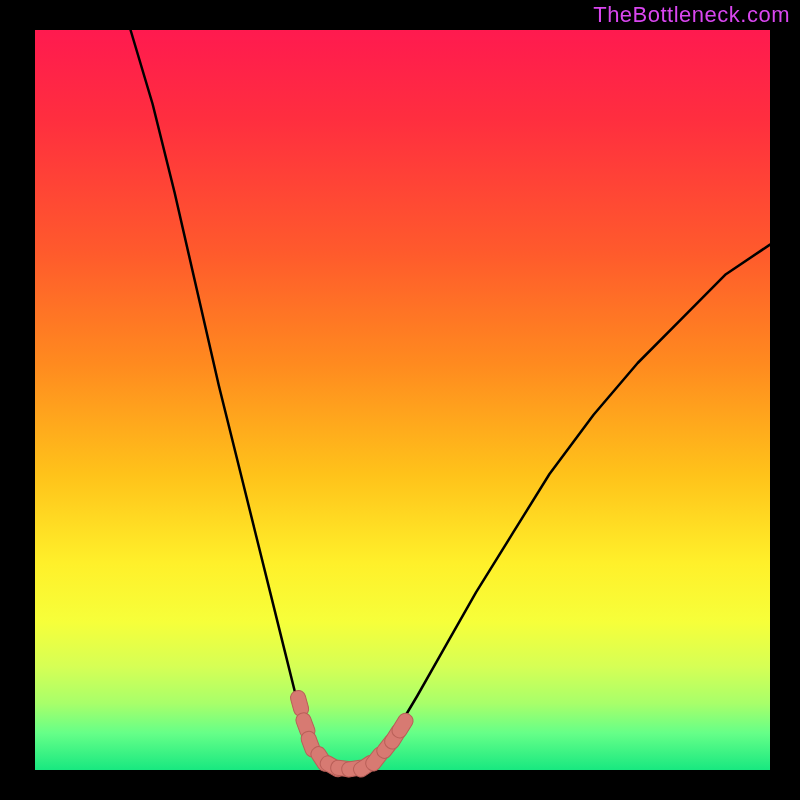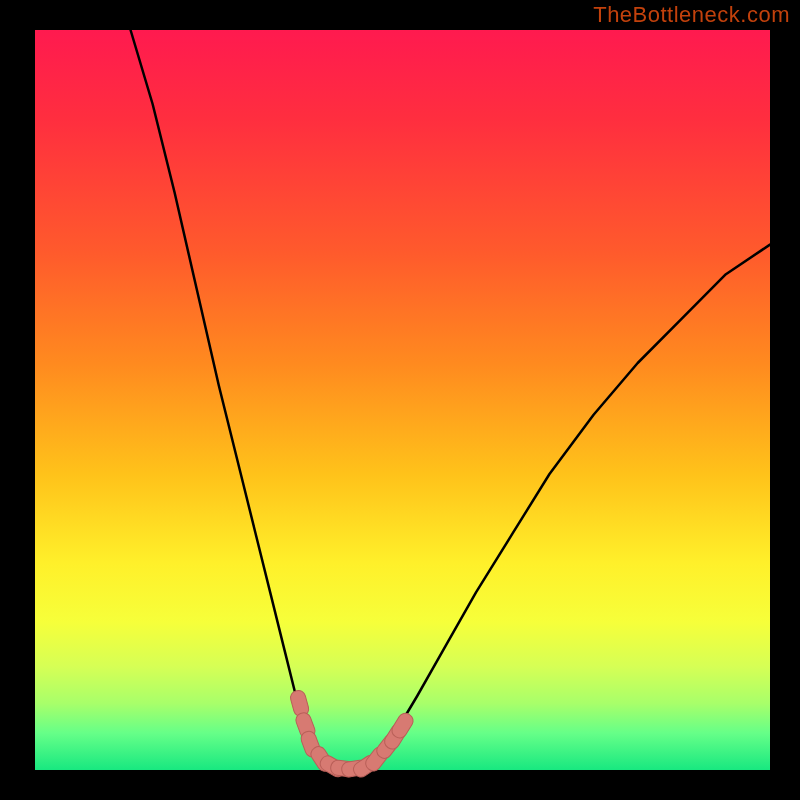--- a/index.html
+++ b/index.html
@@ -16,21 +16,21 @@
     left: 0;
     top: 0;
     width: 800px;
     height: 800px;
     background: #000;
   }
   .watermark {
     position: absolute;
     top: 2px;
     right: 10px;
-    color: #c2410c;
+    color: #d946ef;
     font-size: 22px;
     letter-spacing: 0.5px;
     font-weight: 500;
   }
   svg {
     position: absolute;
     left: 0;
     top: 0;
   }
 </style>

